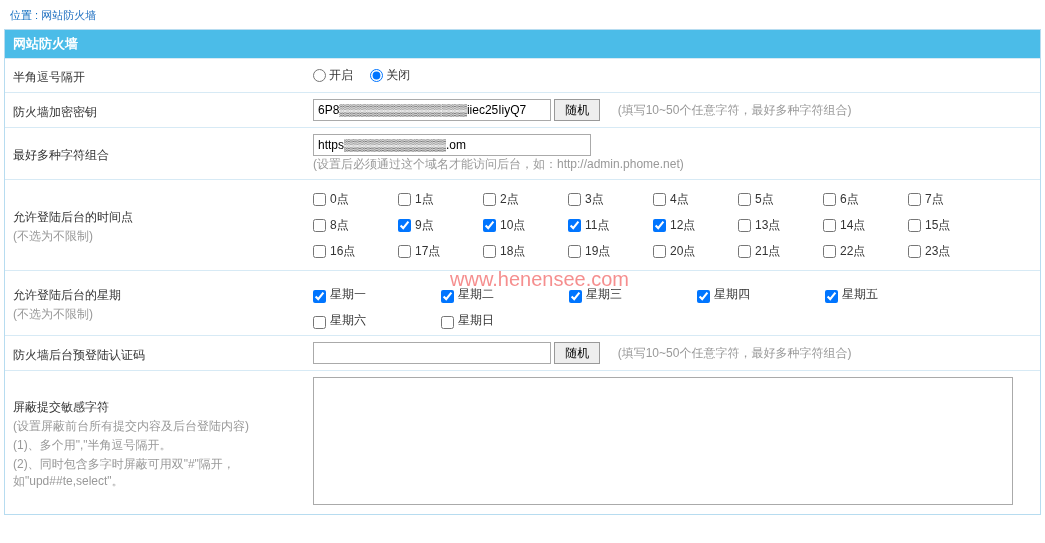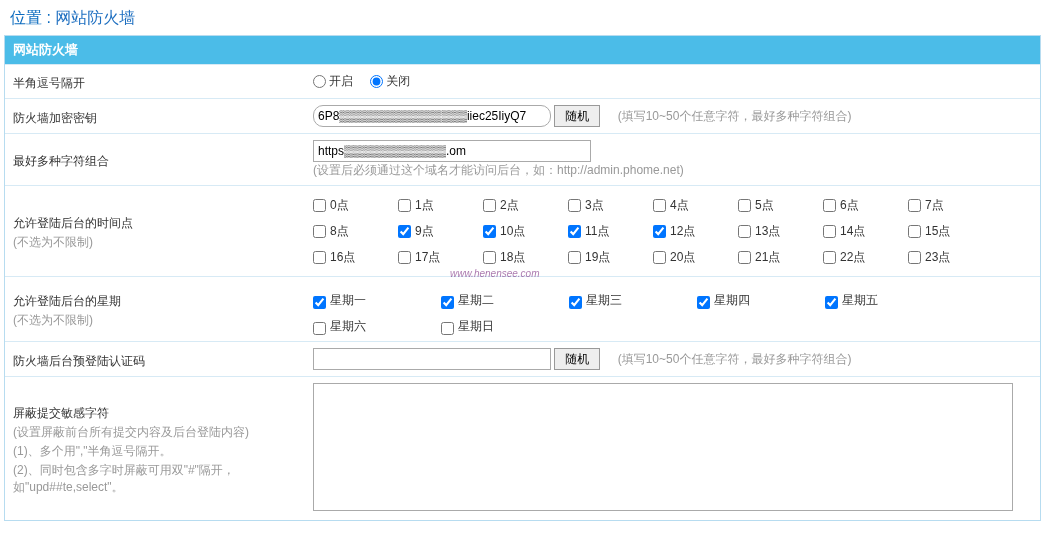--- a/index.html
+++ b/index.html
@@ -1,38 +1,38 @@
 <!DOCTYPE html>
 <html><head>
 <meta charset="utf-8">
 <style>
 *{box-sizing:border-box;margin:0;padding:0}
 body{font-family:Arial,"Microsoft YaHei",sans-serif;font-size:12px;color:#333;background:#fff;padding:4px}
-.breadcrumb{padding:4px 6px;font-size:16px}
+.breadcrumb{padding:4px 6px;font-size:11px}
 .breadcrumb .lbl{color:#0b6bbf}
 .breadcrumb .lnk{color:#1e6fc0}
 .panel{border:1px solid #b7dcf0;margin-top:2px}
 .titlebar{background:#4bbce8;color:#fff;font-weight:bold;padding:5px 8px;font-size:13px}
 table.form{width:100%;border-collapse:collapse}
 table.form>tbody>tr>td{border-top:1px solid #d7eaf5;padding:6px 8px;vertical-align:middle}
 td.lbl{width:300px;color:#333;vertical-align:top;padding-top:10px!important}
 td.lbl .note{color:#999;display:block;margin-top:2px}
 input[type=text]{border:1px solid #aaa;height:22px;padding:0 4px;font-size:12px}
 textarea{border:1px solid #aaa;font-size:12px;padding:4px;resize:none}
 .btn{border:1px solid #999;background:#eee;height:22px;padding:0 10px;font-size:12px;cursor:pointer;vertical-align:top}
 .hint{color:#999;margin-left:14px}
 .radio-row label{margin-right:14px}
 .radio-row input{vertical-align:middle;margin-right:3px}
 .hours{display:flex;flex-wrap:wrap}
 .hours .cell{width:85px;height:26px;display:flex;align-items:center}
 .hours .cell input{margin-right:4px}
 .weeks{display:flex;flex-wrap:wrap}
 .weeks .wcell{width:128px;height:26px;display:flex;align-items:flex-end}
 .weeks .wcell input{margin-right:4px}
-.watermark{position:absolute;left:450px;top:268px;color:#701a75;font-size:10px;font-style:italic;opacity:.6;pointer-events:none}
+.watermark{position:absolute;left:450px;top:268px;color:#ef4444;font-size:20px;opacity:.6;pointer-events:none}
 </style>
 </head>
 <body>
 
 <div class="breadcrumb">
   <span class="lbl">位置 :</span>
   <a class="lnk">网站防火墙</a>
 </div>
 
 <div class="panel">
@@ -42,21 +42,21 @@
       <tr>
         <td class="lbl">半角逗号隔开</td>
         <td class="radio-row">
           <label><input type="radio" name="fw" style=""><span>开启</span></label>
           <label><input type="radio" name="fw" checked="" style=""><span>关闭</span></label>
         </td>
       </tr>
       <tr>
         <td class="lbl">防火墙加密密钥</td>
         <td>
-          <input type="text" style="width: 238px; border-radius: 10px;" value="6P8▒▒▒▒▒▒▒▒▒▒▒▒▒▒▒iiec25IiyQ7">
+          <input type="text" style="width: 238px;" value="6P8▒▒▒▒▒▒▒▒▒▒▒▒▒▒▒iiec25IiyQ7">
           <button class="btn">随机</button>
           <span class="hint">(填写10~50个任意字符，最好多种字符组合)</span>
         </td>
       </tr>
       <tr>
         <td class="lbl">最好多种字符组合</td>
         <td>
           <input type="text" style="width: 278px;" value="https▒▒▒▒▒▒▒▒▒▒▒▒.om"><br>
           <span class="hint" style="margin-left:0">(设置后必须通过这个域名才能访问后台，如：http://admin.phome.net)</span>
         </td>

